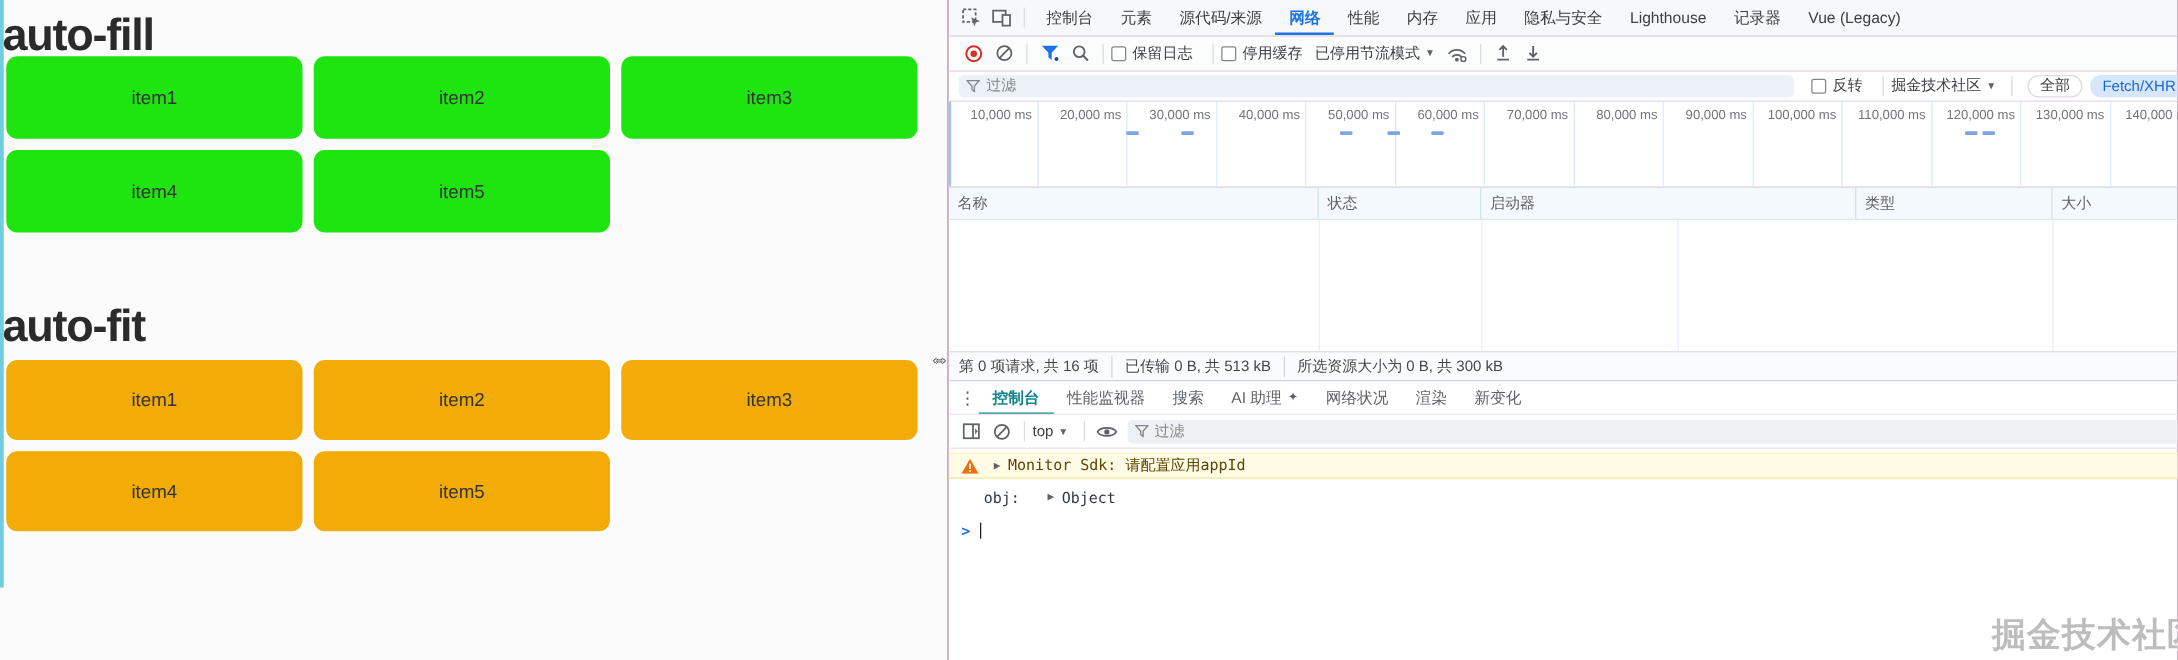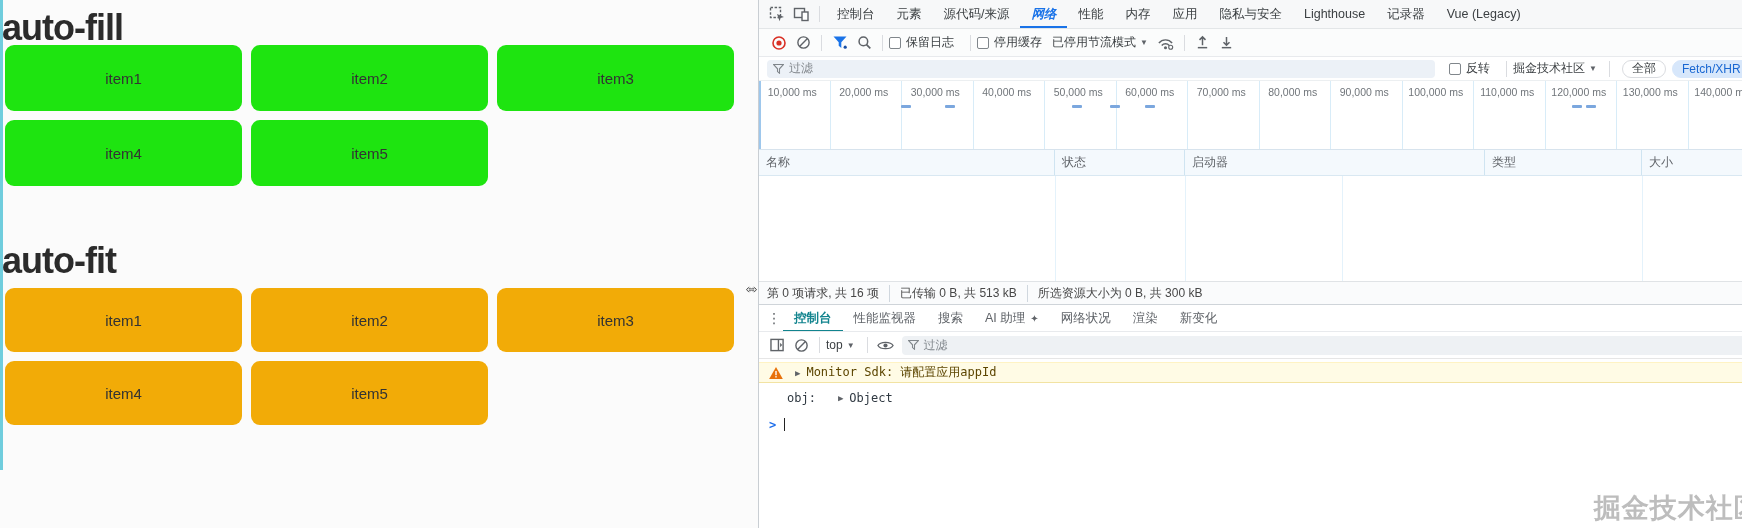--- a/index.html
+++ b/index.html
@@ -15,35 +15,35 @@
   .gitem { height:66px; border-radius:9px; display:flex; align-items:center; justify-content:center; font-size:15px; color:#333; }
   .grid.fit .gitem { height:64px; }
 
   
   .devtools { position:absolute; left:758px; top:0; width:1168px; height:528px; background:#be185d; border-left:1px solid #c9ced3; }
   .sep { width:1px; height:16px; background:#dadce0; margin:0 6px; flex:none; }
   .icon-btn { display:flex; align-items:center; justify-content:center; width:24px; height:24px; flex:none; color:#5f6368; }
 
   .tabbar { position:absolute; left:0; top:0; width:100%; height:29px; background:#f7f8f9; border-bottom:1px solid #e3e6e8; display:flex; align-items:center; padding-left:6px; overflow:hidden; }
   .tab { height:29px; display:flex; align-items:center; padding:0 11px; font-size:12.5px; color:#3c4043; flex:none; }
-  .tab.active { color:#1a73e8; border-bottom:3px solid #1a73e8; padding-top:3px; font-weight:700;font-style:italic; }
+  .tab.active { color:#1a73e8; border-bottom:3px solid #1a73e8; padding-top:3px; font-weight:700; }
 
   .net-toolbar { position:absolute; left:0; top:29px; width:100%; height:28px; background:#fbfcfc; border-bottom:1px solid #e8eaed; display:flex; align-items:center; padding-left:8px; font-size:12px; color:#3c4043; overflow:hidden; }
   .cb { width:12px; height:12px; border:1px solid #80868b; border-radius:2px; background:#fff; margin-right:5px; flex:none; }
   .chk { display:flex; align-items:center; margin-right:10px; flex:none; }
   .ddl { display:flex; align-items:center; color:#3c4043; margin-right:6px; flex:none; }
   .caret { font-size:8px; color:#5f6368; margin-left:4px; }
 
   .filter-row { position:absolute; left:0; top:57px; width:100%; height:24px; background:#fff; border-bottom:1px solid #eceff1; display:flex; align-items:center; padding:0 0 0 8px; font-size:12px; color:#3c4043; overflow:hidden; }
   .filter-input { flex:none; width:668px; height:18px; background:#ecf1f7; border-radius:4px; display:flex; align-items:center; padding:0 6px; color:#80868b; margin-right:14px; }
   .pill { height:18px; border-radius:9px; border:1px solid #dadce0; background:#fff; display:flex; align-items:center; padding:0 9px; margin-left:6px; color:#3c4043; flex:none; white-space:nowrap; }
   .pill.active { background:#d7e7fb; border-color:#d7e7fb; color:#1967d2; }
 
   .timeline { position:absolute; left:0; top:81px; width:100%; height:69px; border-bottom:1px solid #d7e3ed; display:flex; overflow:hidden; background:#fff; }
-  .tl-col { width:71.5px; flex:none; border-right:1px solid #d8ecf8; font-size:10.5px; color:#70757a; text-align:center; padding:5px 4px 0 0; white-space:nowrap; }
+  .tl-col { width:71.5px; flex:none; border-right:1px solid #d8ecf8; font-size:10.5px; color:#70757a; text-align:right; padding:5px 4px 0 0; white-space:nowrap; }
   .tl-edge { position:absolute; left:0; top:0; width:2px; height:69px; background:#9ec7ec; }
   .tl-markers { position:absolute; left:0; top:0; width:100%; height:69px; }
   .tl-marker { position:absolute; top:24px; width:10px; height:3px; background:#7ba7de; border-radius:1px; }
 
   .thead { position:absolute; left:0; top:150px; width:100%; height:26px; background:#f4f9fd; border-bottom:1px solid #d9e8f2; display:flex; font-size:12px; color:#5f6368; align-items:center; overflow:hidden; }
   .th { border-right:1px solid #cfe4f1; height:26px; display:flex; align-items:center; padding-left:7px; flex:none; }
   .tbody { position:absolute; left:0; top:176px; width:100%; height:105px; background:#fff; overflow:hidden; }
   .col-line { position:absolute; top:0; width:1px; height:105px; background:#e4f2fb; }
 
   .summary { position:absolute; left:0; top:281px; width:100%; height:23px; background:#fafbfc; border-top:1px solid #e0e3e6; display:flex; align-items:center; font-size:12px; color:#474747; padding-left:8px; overflow:hidden; }

